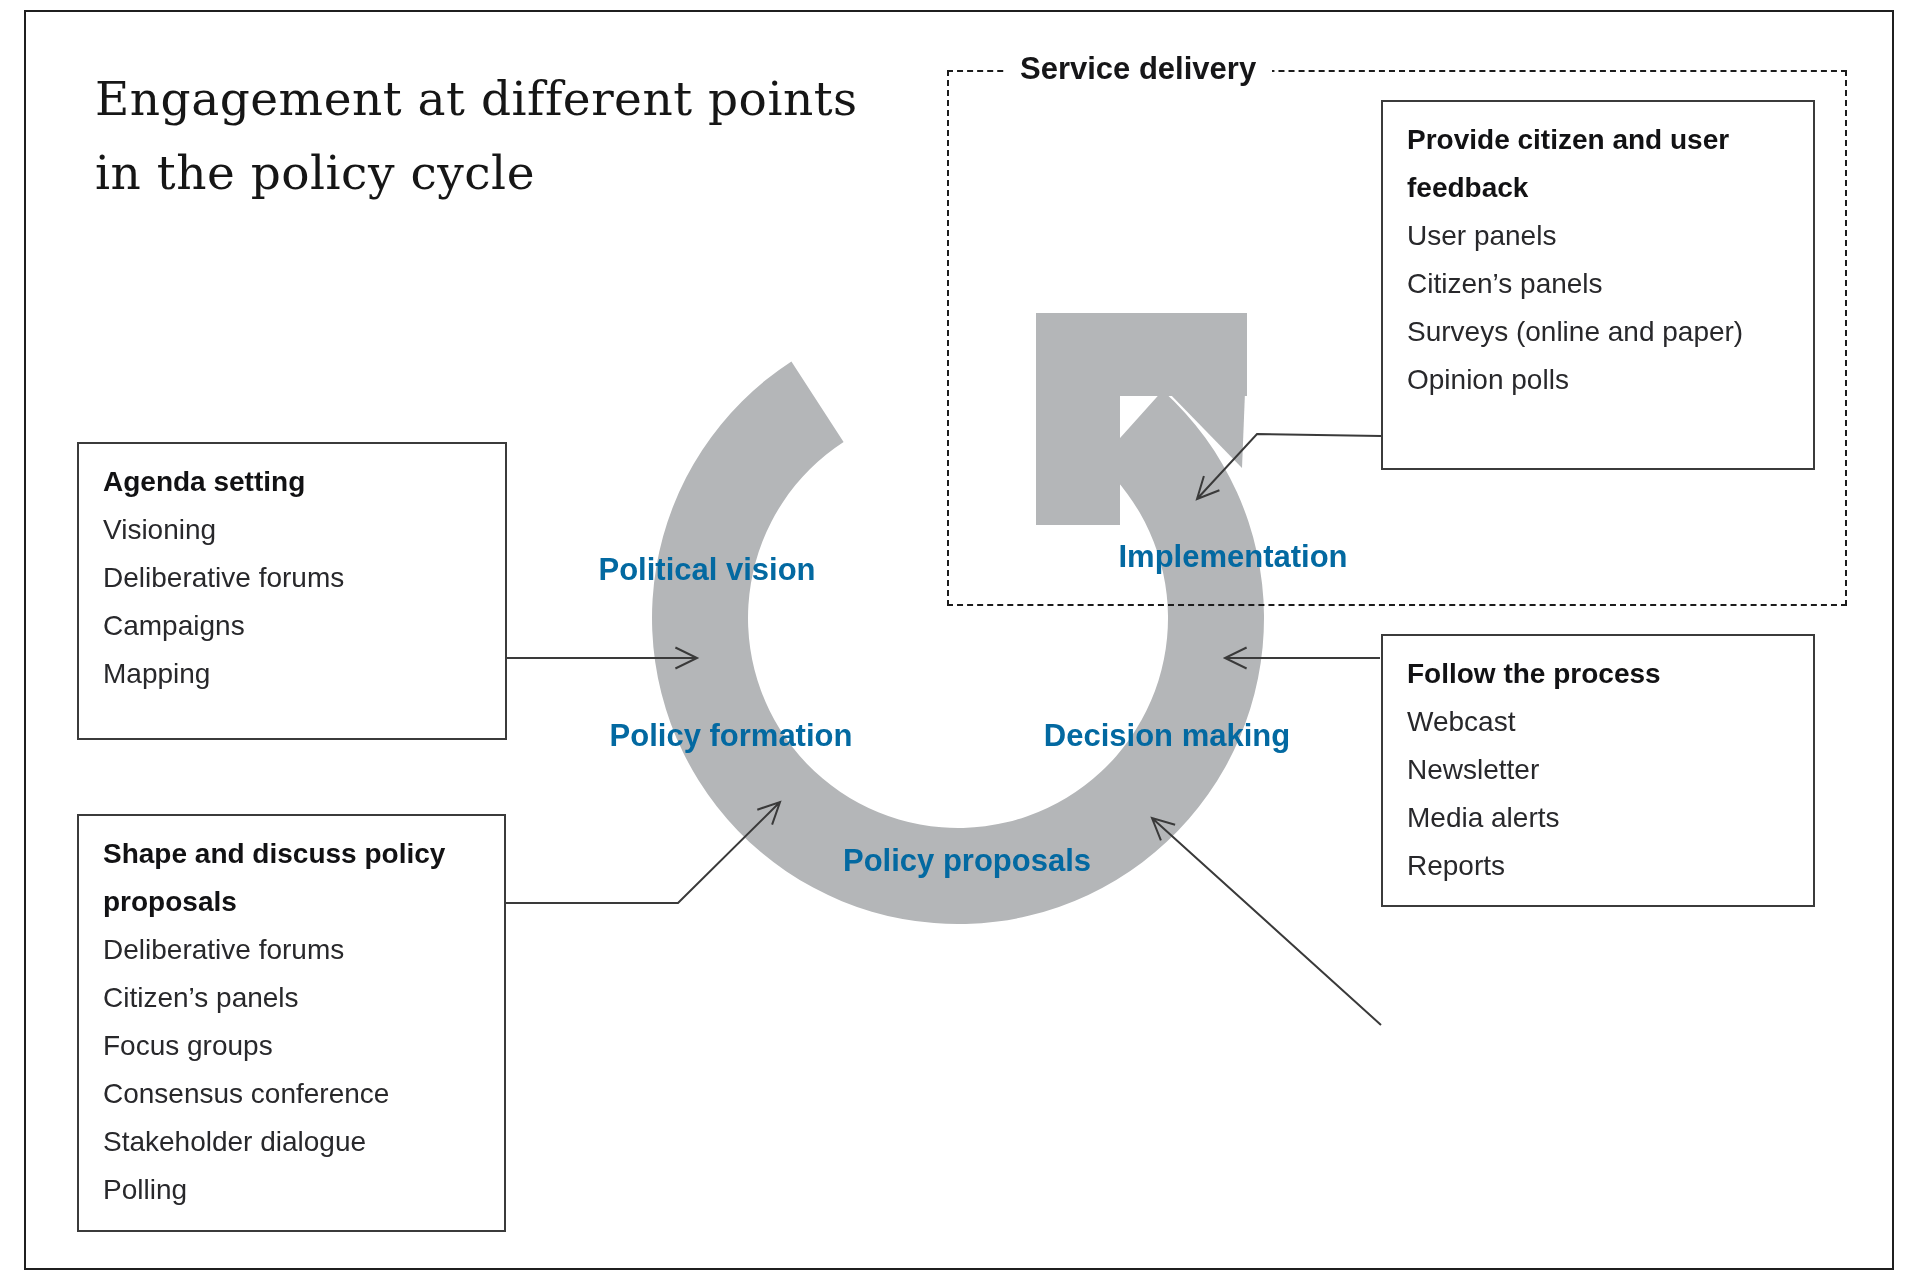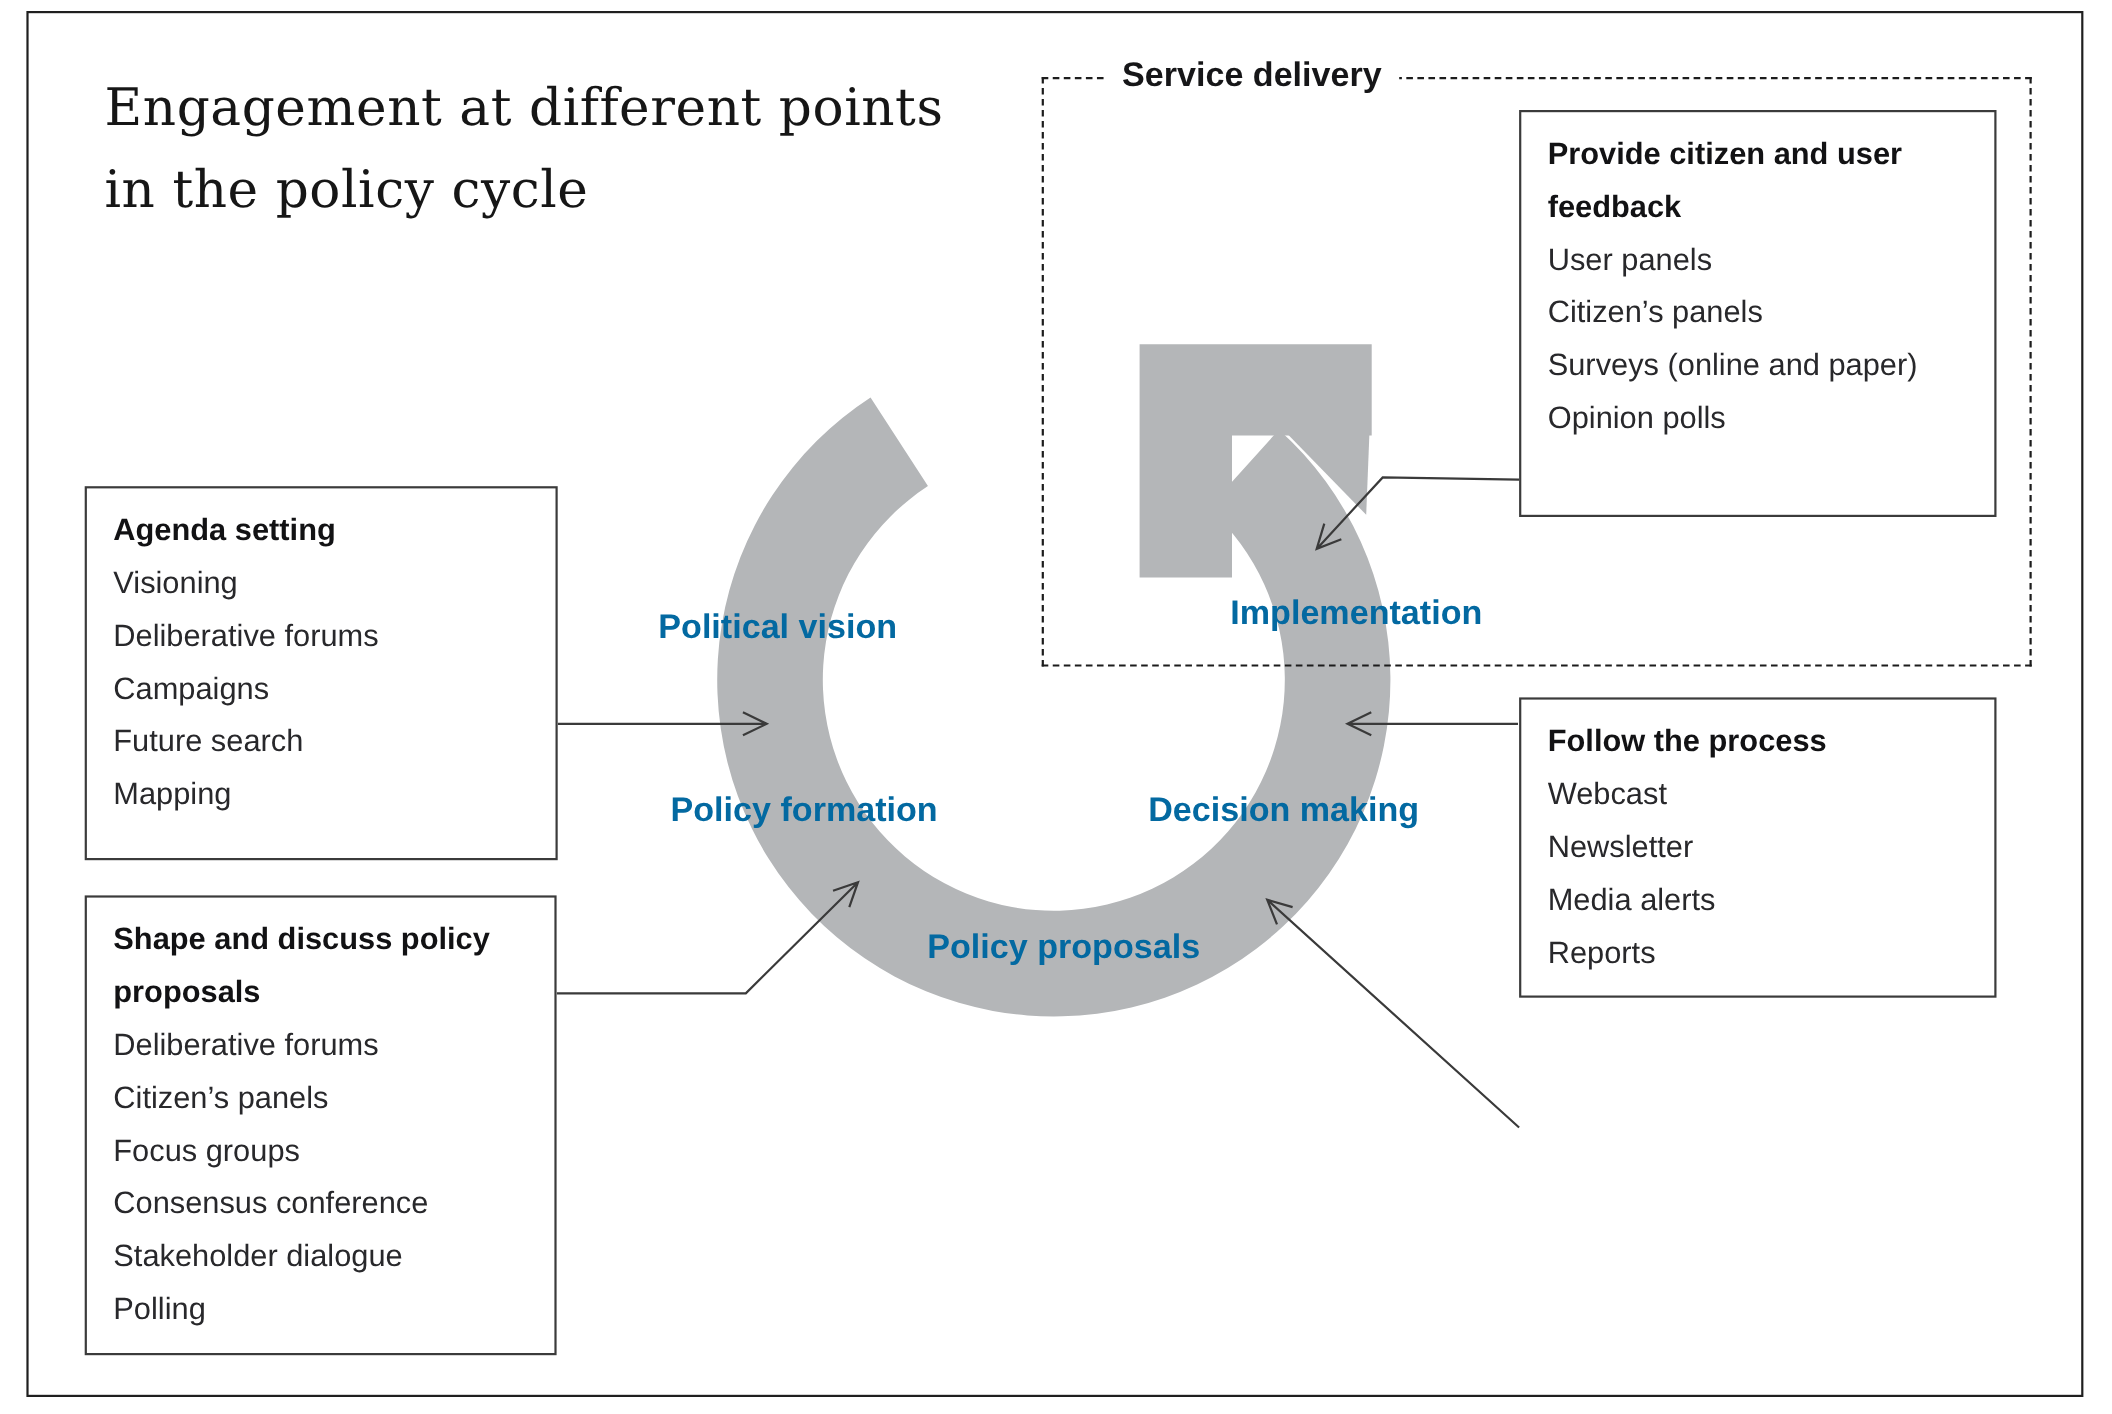--- a/index.html
+++ b/index.html
@@ -29,21 +29,21 @@
   svg.diagram-layer{position:absolute;left:0;top:0;}
   .cycle-fill{fill:#b4b6b8;stroke:none;}
   .connector{stroke:#3a3a3a;stroke-width:2;fill:none;}
   .info-box{
     position:absolute;background:#ffffff;border:2px solid #3b3b3b;
     padding:14px 28px 14px 24px;box-sizing:border-box;
     font-size:28px;line-height:48px;color:#28282b;
   }
   .box-title{font-weight:bold;color:#121214;}
   .box-item{font-weight:normal;}
-  .box-agenda  {left:77px;  top:442px; width:430px; height:340px;}
+  .box-agenda  {left:77px;  top:442px; width:430px; height:298px;}
   .box-shape   {left:77px;  top:814px; width:429px; height:418px;}
   .box-provide {left:1381px;top:100px; width:434px; height:370px;}
   .box-follow  {left:1381px;top:634px; width:434px; height:273px;}
   .box-comments{left:1381px;top:957px; width:434px; height:275px;}
   .cycle-label{
     position:absolute;transform:translate(-50%,-50%);
     font-size:31px;font-weight:bold;color:#0369a1;white-space:nowrap;
   }
   .lbl-political-vision {left:707px; top:570px;}
   .lbl-policy-formation {left:731px; top:736px;}
@@ -85,21 +85,20 @@
   <div class="cycle-label lbl-policy-proposals">Policy proposals</div>
   <div class="cycle-label lbl-decision-making">Decision making</div>
   <div class="cycle-label lbl-implementation">Implementation</div>
 
   <div class="info-box box-agenda">
     <div class="box-title">Agenda setting</div>
     <div>
         <div class="box-item">Visioning</div>
         <div class="box-item">Deliberative forums</div>
         <div class="box-item">Campaigns</div>
-        <div class="box-item">Future search</div>
         <div class="box-item">Mapping</div>
       </div>
   </div>
 
   <div class="info-box box-shape">
     <div class="box-title">Shape and discuss policy proposals</div>
     <div>
         <div class="box-item">Deliberative forums</div>
         <div class="box-item">Citizen’s panels</div>
         <div class="box-item">Focus groups</div>

